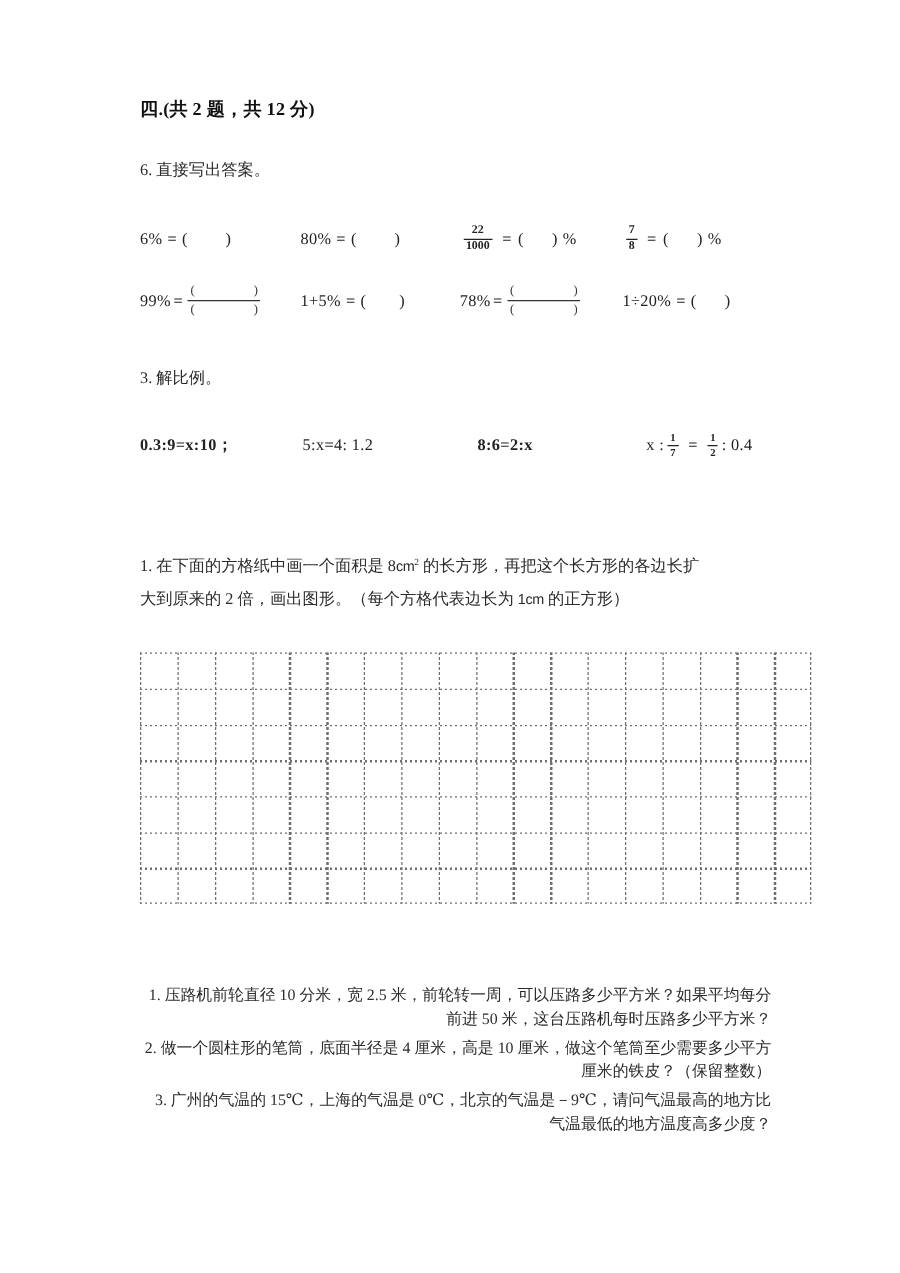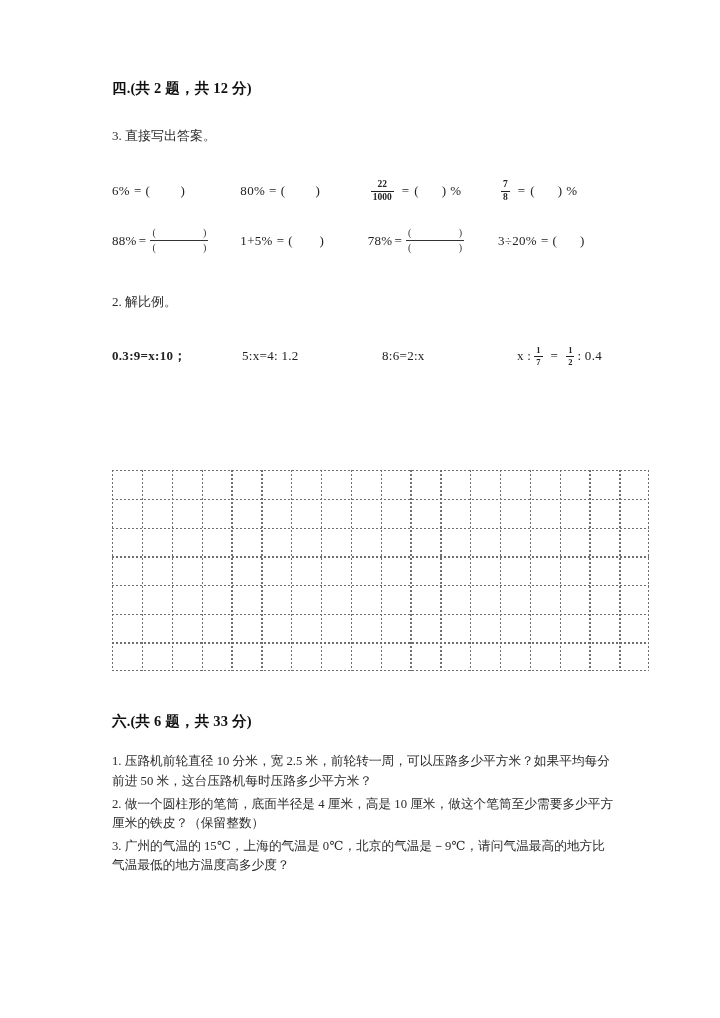--- a/index.html
+++ b/index.html
@@ -45,20 +45,21 @@
     line-height: 1.45;
     color: #2b2b2b;
     margin: 0;
   }
   .q-text-wide {
     font-size: 12.7px;
     line-height: 1.5;
     color: #2b2b2b;
     margin: 0;
     width: 505px;
+    text-align: right;
   }
 
   
   .sp-8  { height: 8px; }
   .sp-12 { height: 12px; }
   .sp-22 { height: 22px; }
   .sp-26 { height: 26px; }
   .sp-30 { height: 30px; }
   .sp-34 { height: 34px; }
   .sp-40 { height: 40px; }
@@ -189,21 +190,21 @@
 </head>
 <body>
 
 <div class="page">
   <div class="content">
 
     <div class="section-head">四.(共 2 题，共 12 分)</div>
 
     <div class="sp-30"></div>
 
-    <div class="q-text">3. 直接写出答案。</div>
+    <div class="q-text">6. 直接写出答案。</div>
 
     <div class="sp-34"></div>
 
     <div class="expr-row">
 
       <div class="expr c1">
         <span class="lit">6%</span>
         <span class="lit" style="margin:0 4px;">=</span>
         <span class="blank-paren">(        )</span>
       </div>
@@ -232,21 +233,21 @@
         <span class="blank-paren">(      ) %</span>
       </div>
 
     </div>
 
     <div class="sp-26"></div>
 
     <div class="expr-row">
 
       <div class="expr c1">
-        <span class="lit">88%</span>
+        <span class="lit">99%</span>
         <span class="lit" style="margin:0 2px;">=</span>
         <span class="frac-blank">
           <span class="num">
               <span>(</span>
               <span>)</span>
             </span>
           <span class="den">
               <span>(</span>
               <span>)</span>
             </span>
@@ -268,41 +269,41 @@
               <span>)</span>
             </span>
           <span class="den">
               <span>(</span>
               <span>)</span>
             </span>
         </span>
       </div>
 
       <div class="expr c4">
-        <span class="lit">3÷20%</span>
+        <span class="lit">1÷20%</span>
         <span class="lit" style="margin:0 4px;">=</span>
         <span class="blank-paren">(      )</span>
       </div>
 
     </div>
 
     <div class="sp-40"></div>
 
-    <div class="q-text">2. 解比例。</div>
+    <div class="q-text">3. 解比例。</div>
 
     <div class="sp-34"></div>
 
     <div class="expr-row">
       <div class="expr" style="width:130px;font-weight:bold;">
         <span class="lit">0.3:9=x:10；</span>
       </div>
       <div class="expr" style="width:140px;">
         <span class="lit">5:x=4: 1.2</span>
       </div>
-      <div class="expr" style="width:135px;">
+      <div class="expr" style="width:135px;font-weight:bold;">
         <span class="lit">8:6=2:x</span>
       </div>
       <div class="expr">
         <span class="lit">x :</span>
         <span class="frac frac-sm">
           <span class="num">1</span>
           <span class="den">7</span>
         </span>
         <span class="lit" style="margin:0 5px;">=</span>
         <span class="frac frac-sm">
@@ -312,20 +313,24 @@
         <span class="lit">: 0.4</span>
       </div>
     </div>
 
     <div class="sp-40"></div>
     <div class="sp-8"></div>
 
 
     <div class="sp-26"></div>
 
+    <div class="q-text" style="line-height:2.0; width:505px;">
+      <span>1. 在下面的方格纸中画一个面积是 8</span><span class="unit-inline">cm</span><sup class="unit-sup">2</sup><span> 的长方形，再把这个长方形的各边长扩</span><br>
+      <span>大到原来的 2 倍，画出图形。（每个方格代表边长为 </span><span class="unit-inline">1cm</span><span> 的正方形）</span>
+    </div>
 
     <div class="sp-30"></div>
 
     <div class="grid-wrap">
       <div class="grid-paper" id="grid-paper">
           <div class="gline-v" style="left: 0px;"></div>
           <div class="gline-v" style="left: 29.8333px;"></div>
           <div class="gline-v" style="left: 59.6667px;"></div>
           <div class="gline-v" style="left: 89.5px;"></div>
           <div class="gline-v" style="left: 119.333px;"></div>
@@ -350,21 +355,20 @@
           <div class="gline-h" style="top: 114.857px;"></div>
           <div class="gline-h" style="top: 143.571px;"></div>
           <div class="gline-h" style="top: 172.286px;"></div>
           <div class="gline-h" style="top: 199.6px;"></div>
         </div>
     </div>
 
     <div class="sp-30"></div>
     <div class="sp-12"></div>
 
-    <div class="section-head">六.(共 6 题，共 33 分)</div>
 
     <div class="sp-22"></div>
 
     <div class="q-text-wide">1. 压路机前轮直径 10 分米，宽 2.5 米，前轮转一周，可以压路多少平方米？如果平均每分前进 50 米，这台压路机每时压路多少平方米？</div>
     <div class="sp-8" style="height:4px;"></div>
     <div class="q-text-wide">2. 做一个圆柱形的笔筒，底面半径是 4 厘米，高是 10 厘米，做这个笔筒至少需要多少平方厘米的铁皮？（保留整数）</div>
     <div class="sp-8" style="height:4px;"></div>
     <div class="q-text-wide">3. 广州的气温的 15℃，上海的气温是 0℃，北京的气温是－9℃，请问气温最高的地方比气温最低的地方温度高多少度？</div>
 
   </div>

